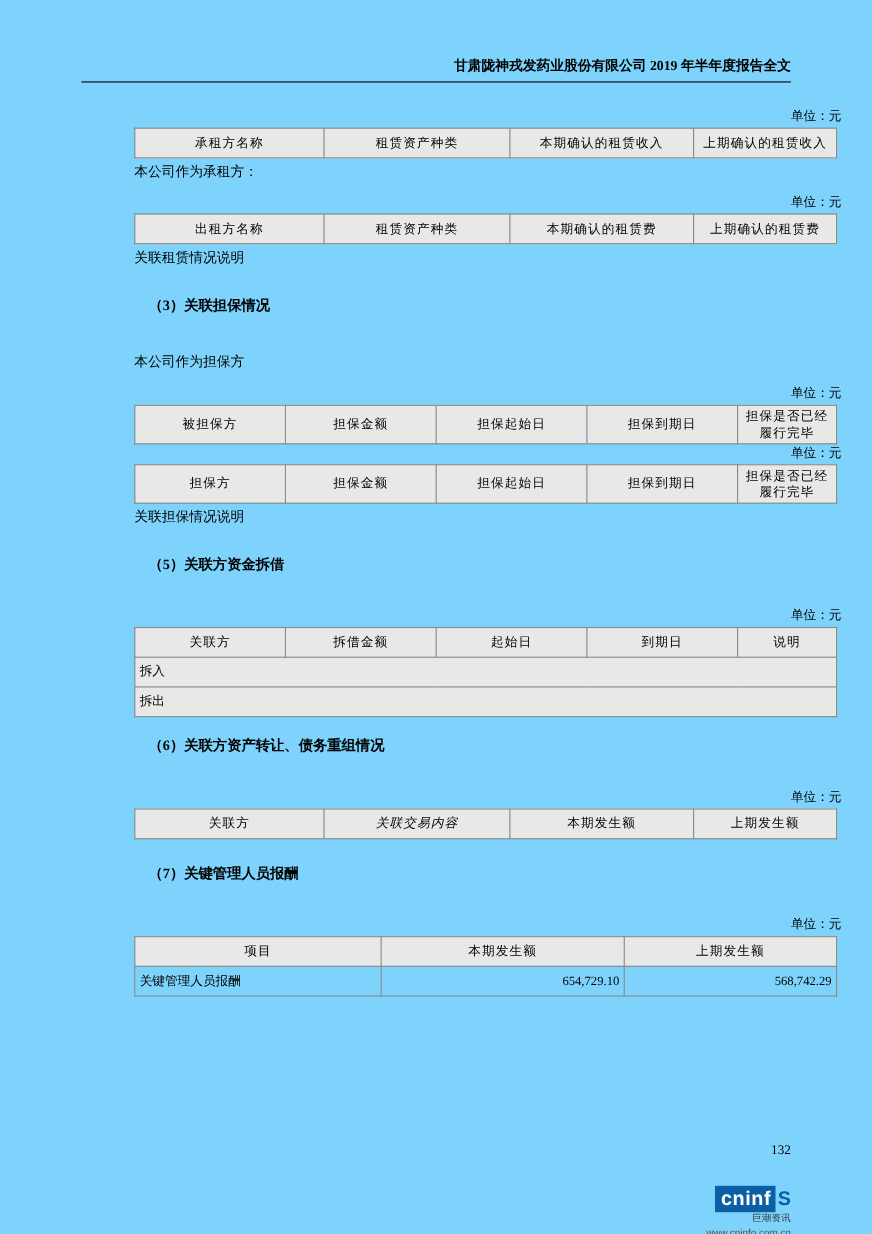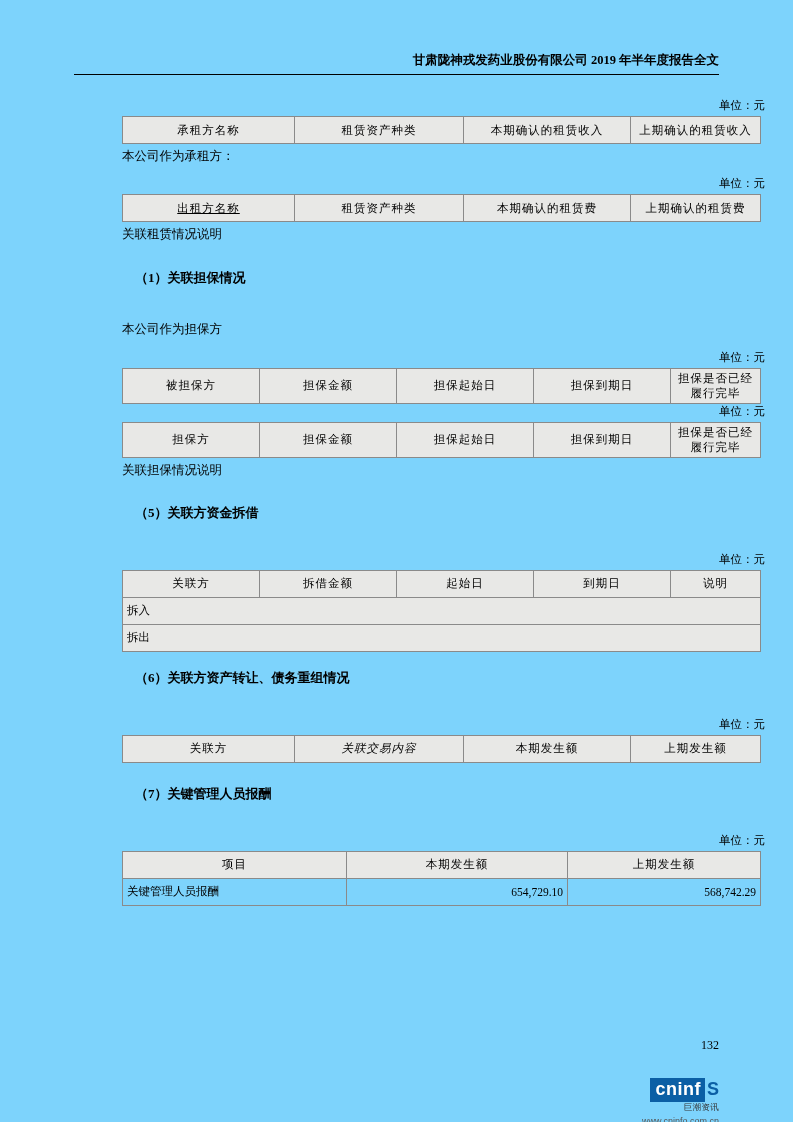--- a/index.html
+++ b/index.html
@@ -169,33 +169,33 @@
       </tbody>
         </table>
       <div class="para">本公司作为承租方：</div>
     </div>
 
     <div class="block" style="top:176px;">
       <div class="unit">单位：元</div>
       <table class="doc">
         <tbody>
             <tr>
-          <td class="hd" style="width:163px;text-decoration:underline;">出租方名称</td>
+          <td class="hd" style="width:163px;">出租方名称</td>
           <td class="hd" style="width:160px;">租赁资产种类</td>
           <td class="hd" style="width:158px;">本期确认的租赁费</td>
           <td class="hd">上期确认的租赁费</td>
         </tr>
       </tbody>
         </table>
       <div class="para">关联租赁情况说明</div>
     </div>
 
     <div class="block" style="top:268px;">
       <div class="sect-wrap">
-        <div class="sect">（1）关联担保情况</div>
+        <div class="sect">（3）关联担保情况</div>
       </div>
       <div class="spacer-28"></div>
       <div class="para">本公司作为担保方</div>
       <div class="spacer-8"></div>
       <div class="unit">单位：元</div>
       <table class="doc">
         <tbody>
             <tr>
           <td class="hd" style="width:128px;">被担保方</td>
           <td class="hd" style="width:128px;">担保金额</td>

